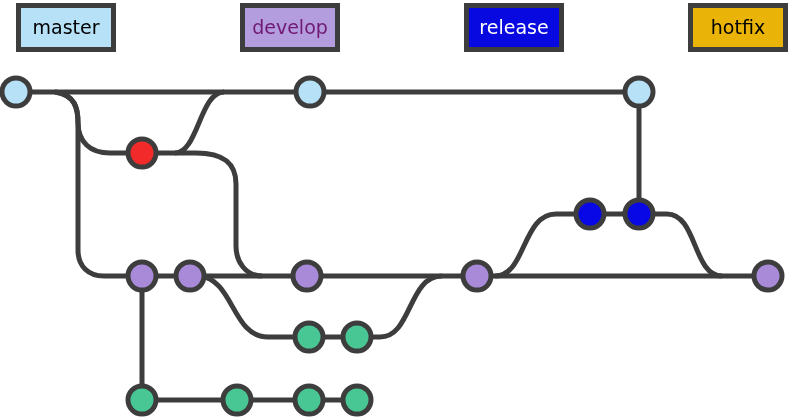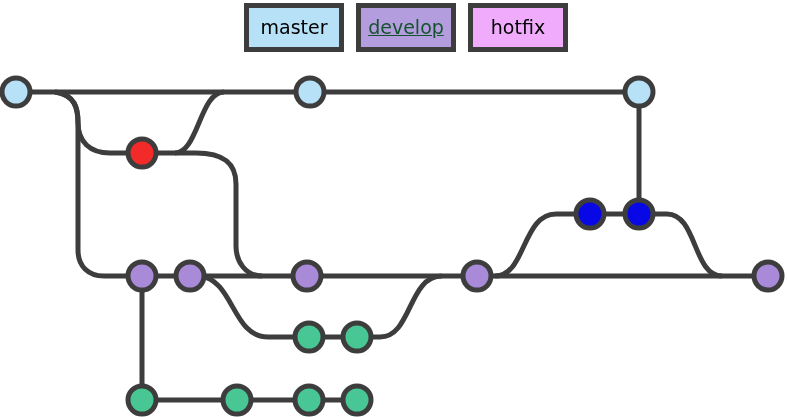--- a/index.html
+++ b/index.html
@@ -7,27 +7,26 @@
     position: relative;
     width: 788px;
     height: 417px;
     background: #ffffff;
     font-family: "DejaVu Sans", "Liberation Sans", sans-serif;
     overflow: hidden;
   }
   .legend {
     position: absolute;
     top: 3px;
-    left: 0;
+    left: 16px;
     right: 0;
     display: flex;
-    justify-content: center;
+    justify-content: space-between;
     gap: 12px;
     z-index: 2;
-    padding-left: 24px;
   }
   .legend-box {
     box-sizing: border-box;
     width: 100px;
     height: 49px;
     border: 5px solid #3d3d3d;
     display: flex;
     align-items: center;
     justify-content: center;
     font-size: 19px;
@@ -44,23 +43,26 @@
 </style>
 </head>
 <body>
 
 <div class="stage">
   <div class="legend" id="legend">
       <div class="legend-box" style="background: rgb(182, 225, 247);">
         <span style="color: rgb(0, 0, 0);">master</span>
       </div>
       <div class="legend-box" style="background: rgb(180, 157, 222);">
-        <span style="color: #14532d; text-decoration: underline;">develop</span>
+        <span style="color: #701a75;">develop</span>
       </div>
-      <div class="legend-box" style="background: #f0abfc;">
+      <div class="legend-box" style="background: rgb(8, 8, 224);">
+        <span style="color: rgb(255, 255, 255);">release</span>
+      </div>
+      <div class="legend-box" style="background: #eab308;">
         <span style="color: rgb(0, 0, 0);">hotfix</span>
       </div>
     </div>
   <svg id="graph" class="graph-svg" xmlns="http://www.w3.org/2000/svg" width="788" height="417" viewBox="0 0 788 417">
       <path d="M16 92 L639 92" fill="none" stroke="#3d3d3d" stroke-width="5"></path>
       <path d="M55 92 C75 95 78 108 78 124 L78 250 C78 266 88 276 104 276 L768 276" fill="none" stroke="#3d3d3d" stroke-width="5"></path>
       <path d="M55 92 C75 95 78 108 78 122 C78 142 90 153 110 153 L196 153 C222 153 236 162 236 184 L236 246 C236 262 246 276 262 276" fill="none" stroke="#3d3d3d" stroke-width="5"></path>
       <path d="M175 153 C198 153 200 92 224 92" fill="none" stroke="#3d3d3d" stroke-width="5"></path>
       <path d="M200 276 C234 280 232 337 268 337 L380 337 C412 337 408 276 442 276" fill="none" stroke="#3d3d3d" stroke-width="5"></path>
       <path d="M142 276 L142 400 L357 400" fill="none" stroke="#3d3d3d" stroke-width="5"></path>

